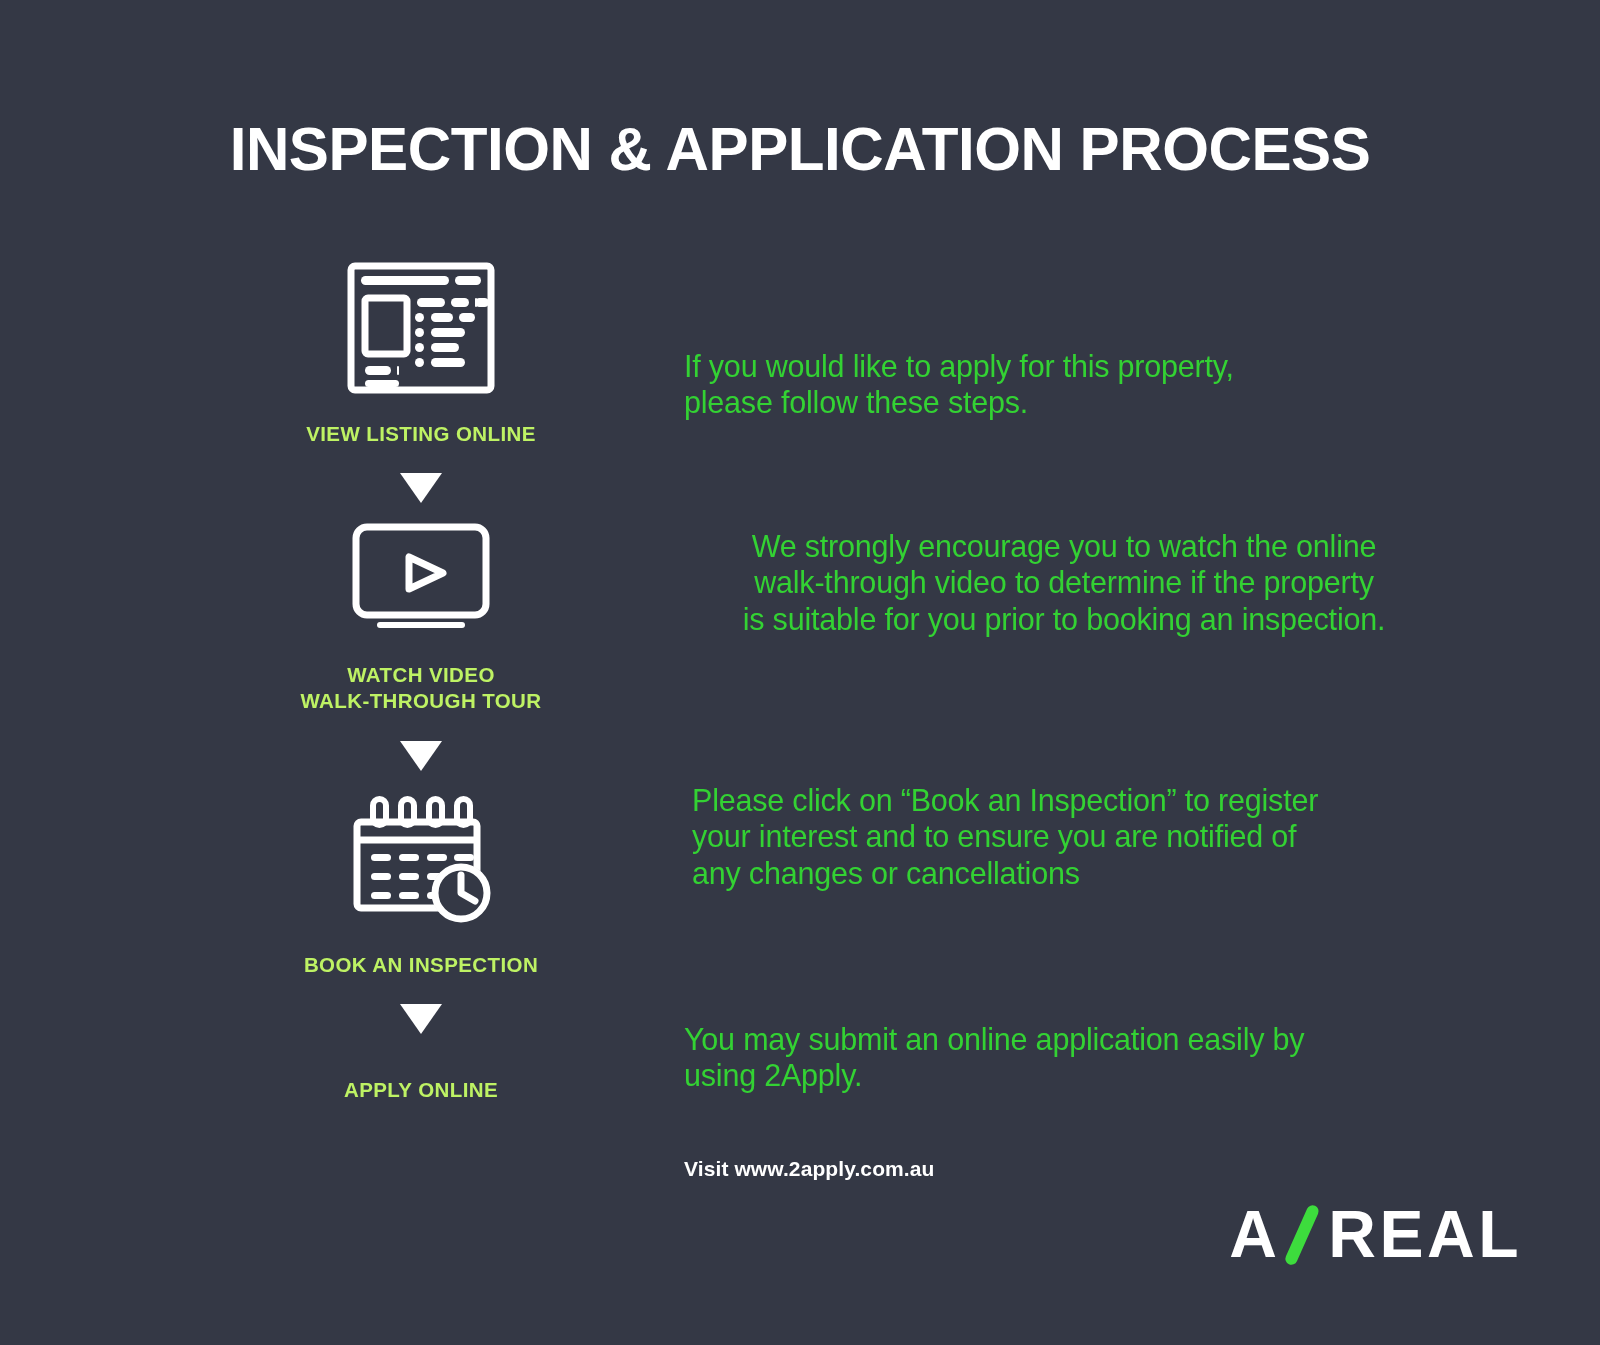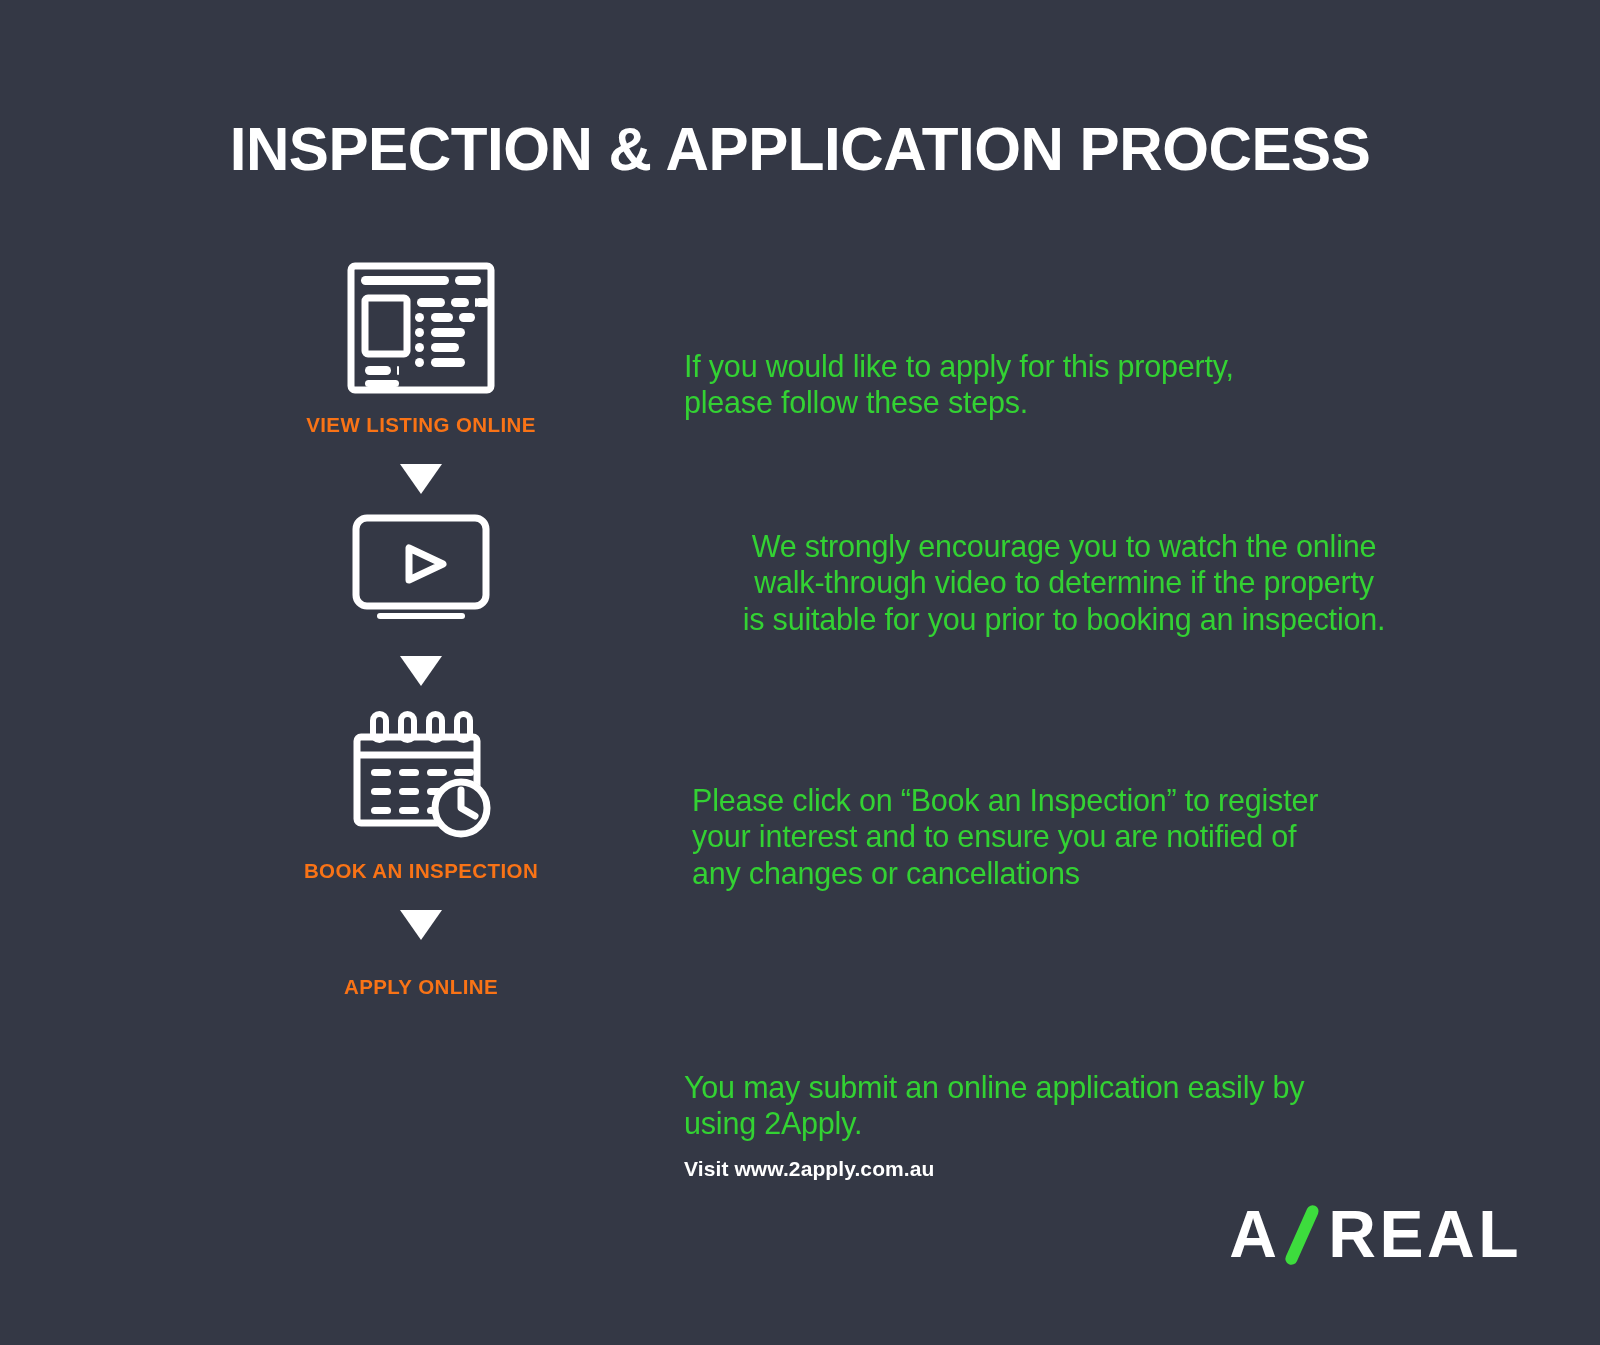--- a/index.html
+++ b/index.html
@@ -51,26 +51,26 @@
   .step {
     width: 100%;
     display: flex;
     flex-direction: column;
     align-items: center;
   }
   .step-icon {
     display: block;
   }
   .step-label {
-    margin-top: 14px;
+    margin-top: 23px;
     font-family: "Liberation Sans", sans-serif;
     font-weight: bold;
     font-size: 20.5px;
     letter-spacing: 0.4px;
-    color: #f97316;
+    color: #bef264;
     text-align: center;
     line-height: 1.28;
     white-space: pre-line;
   }
   .arrow {
     width: 0;
     height: 0;
     border-left: 21px solid transparent;
     border-right: 21px solid transparent;
     border-top: 30px solid #ffffff;
@@ -93,21 +93,21 @@
     font-family: "Liberation Sans", sans-serif;
     font-size: 30.5px;
     line-height: 1.19;
     font-weight: normal;
     letter-spacing: -0.2px;
     white-space: pre-line;
   }
   .p1 { position: absolute; top: 0px; left: 0; width: 700px; margin-top: 48px; }
   .p2 { position: absolute; top: 228px; left: 0; width: 760px; text-align: center; }
   .p3 { position: absolute; top: 482px; left: 8px; width: 720px; }
-  .p4 { position: absolute; top: 769px; left: 0; width: 720px; }
+  .p4 { position: absolute; top: 721px; left: 0; width: 720px; }
   .visit {
     position: absolute;
     top: 857px;
     left: 0;
     color: #ffffff;
     font-family: "Liberation Sans", sans-serif;
     font-weight: bold;
     font-size: 21px;
     letter-spacing: 0.1px;
   }
@@ -192,20 +192,22 @@
     <div class="gap-b"></div>
 
     <div class="step">
       <span class="step-icon">
         <svg width="148" height="112" viewBox="0 0 148 112" fill="none" xmlns="http://www.w3.org/2000/svg">
           <rect x="9" y="4" width="130" height="88" rx="11" stroke="#ffffff" stroke-width="7"></rect>
           <path d="M62 34 L62 66 L96 50 Z" stroke="#ffffff" stroke-width="7" stroke-linejoin="round" stroke-linecap="round"></path>
           <rect x="30" y="99" width="88" height="6" rx="3" fill="#ffffff"></rect>
         </svg>
       </span>
+      <div class="step-label">WATCH VIDEO
+WALK-THROUGH TOUR</div>
     </div>
 
     <div class="gap-a"></div>
     <div class="arrow-wrap">
         <div class="arrow"></div>
       </div>
     <div class="gap-b"></div>
 
     <div class="step">
       <span class="step-icon">

